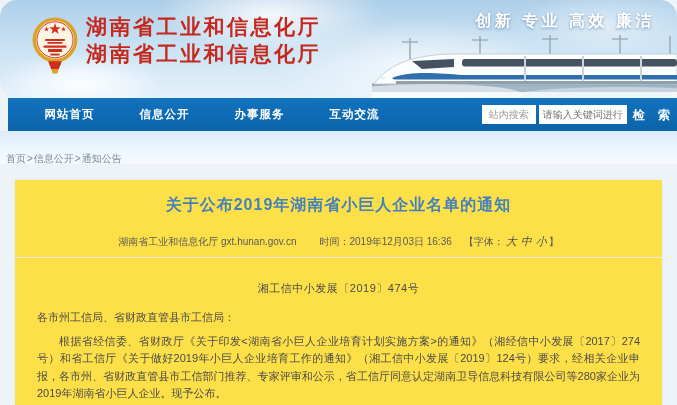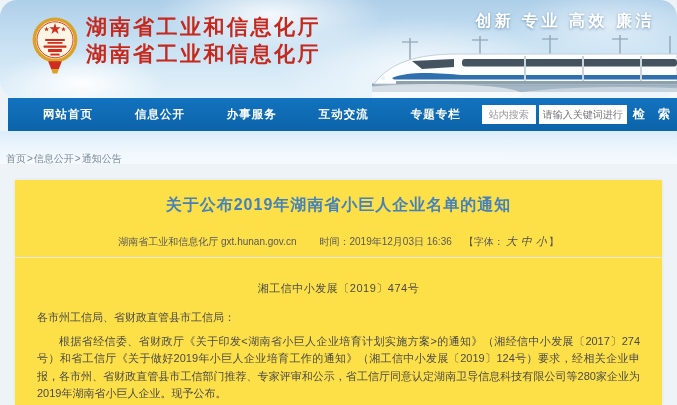--- a/index.html
+++ b/index.html
@@ -33,21 +33,21 @@
   .nav {
     position:absolute; top:98px; left:8px; width:677px; height:33px;
     background:linear-gradient(180deg,#1273be,#0c63a9);
     display:flex; align-items:center;
   }
   .nav-item {
     width:95px; text-align:center; color:#fff; font-size:11.5px; font-weight:bold;
     letter-spacing:1px; cursor:pointer; white-space:nowrap;
   }
   .nav-item:first-child { margin-left:14px; }
-  .search-group { margin-left:auto; margin-right:10px; display:flex; align-items:center; }
+  .search-group { margin-left:auto; margin-right:10px; display:flex; align-items:flex-end; }
   .scope-box {
     width:54px; height:19px; background:#fff; color:#999; font-size:10px;
     line-height:19px; text-align:center; cursor:pointer; white-space:nowrap;
   }
   .search-input {
     width:88px; height:19px; margin-left:3px; border:0; background:#fff;
     font-size:10px; color:#666; padding:0 4px; box-sizing:border-box; outline:none;
     font-family:"Liberation Sans","DejaVu Sans",sans-serif;
   }
   .search-btn {
@@ -131,21 +131,20 @@
     <ellipse cx="60" cy="68" rx="90" ry="10" fill="rgba(255,255,255,.55)"></ellipse>
     <ellipse cx="250" cy="70" rx="110" ry="9" fill="rgba(255,255,255,.4)"></ellipse>
   </svg>
 </div>
 
 <div class="nav">
   <div class="nav-item">网站首页</div>
   <div class="nav-item">信息公开</div>
   <div class="nav-item">办事服务</div>
   <div class="nav-item">互动交流</div>
-  <div class="nav-item">专题专栏</div>
   <div class="search-group">
     <div class="scope-box">站内搜索</div>
     <input class="search-input" placeholder="请输入关键词进行检索" style="">
     <div class="search-btn">检 索</div>
   </div>
 </div>
 
 <div class="crumb-bar">
   <div class="crumb">
     <span>首页</span><span class="sep">&gt;</span><span>信息公开</span><span class="sep">&gt;</span><span>通知公告</span>

